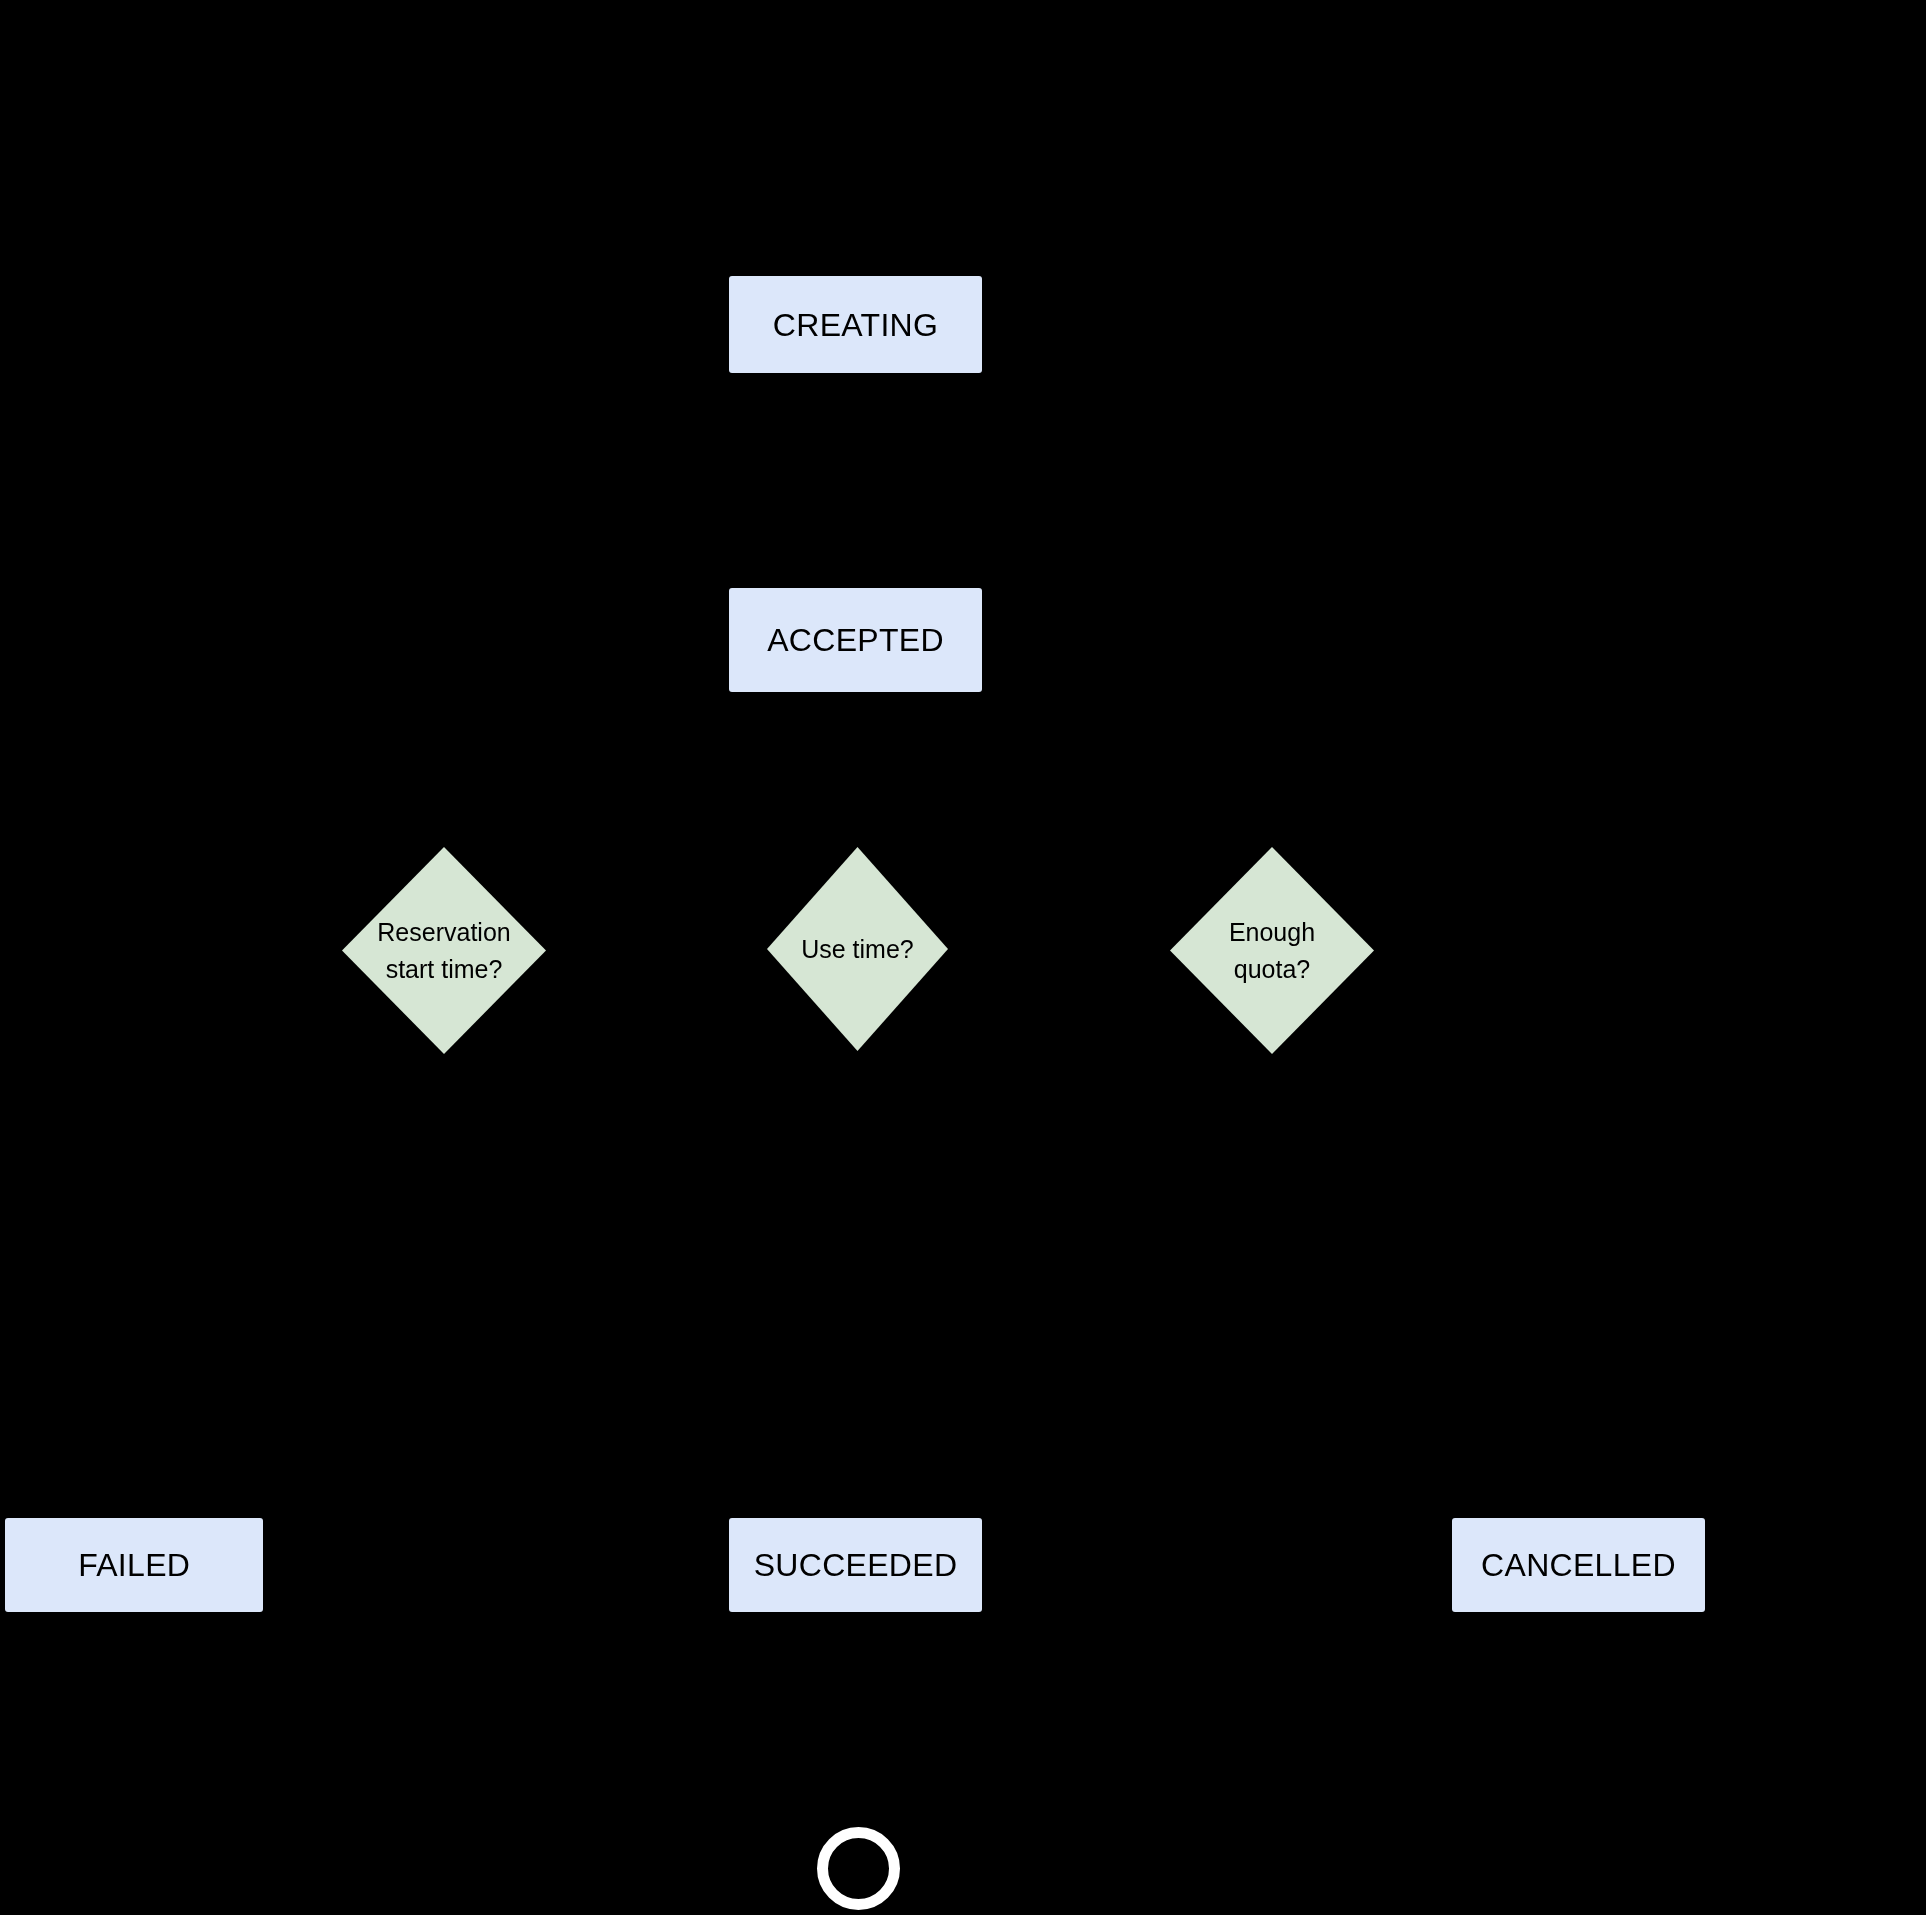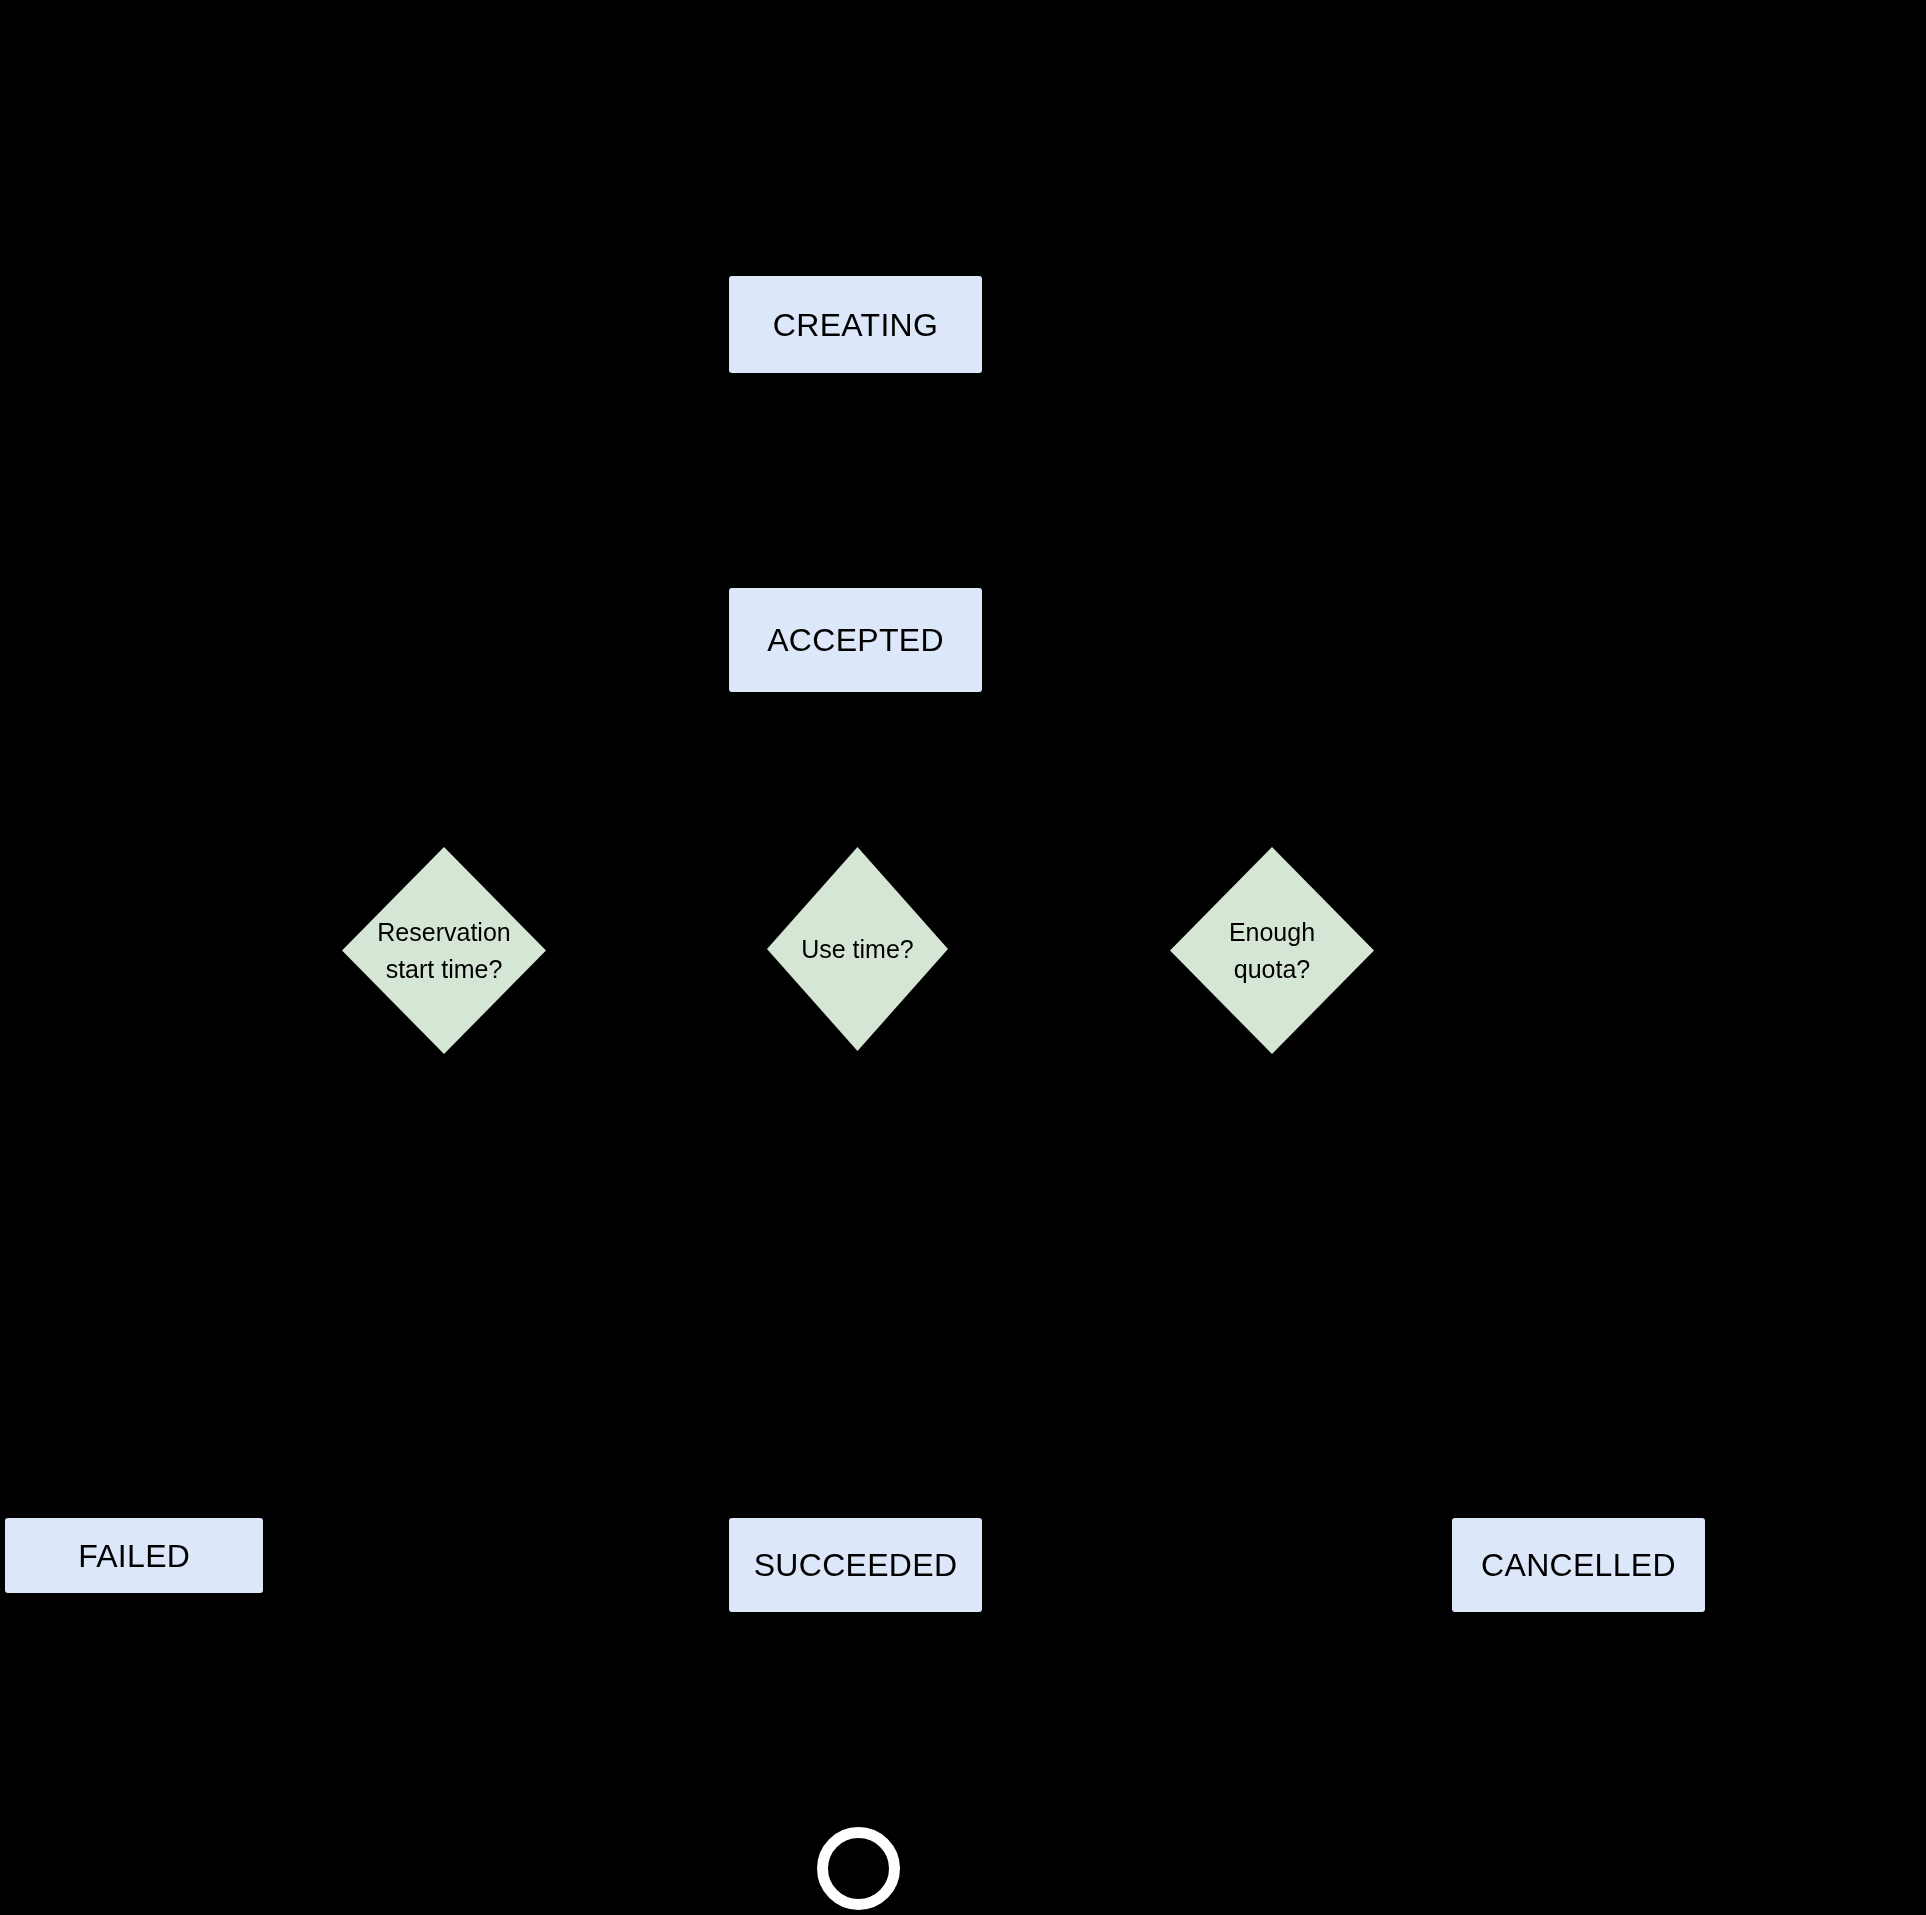--- a/index.html
+++ b/index.html
@@ -107,21 +107,21 @@
   </svg>
 
   <div class="state-box" style="left:729px; top:276px; width:253px; height:97px;">
     <span>CREATING</span>
   </div>
 
   <div class="state-box" style="left:729px; top:588px; width:253px; height:104px;align-items:center;">
     <span>ACCEPTED</span>
   </div>
 
-  <div class="state-box" style="left:5.2px; top:1518px; width:258px; height:75px;">
+  <div class="state-box" style="left:5.2px; top:1518px; width:258px; height:94px;">
     <span>FAILED</span>
   </div>
 
   <div class="state-box" style="left:729px; top:1518px; width:253px; height:94px;">
     <span>SUCCEEDED</span>
   </div>
 
   <div class="state-box" style="left:1452px; top:1518px; width:253px; height:94px;">
     <span>CANCELLED</span>
   </div>

